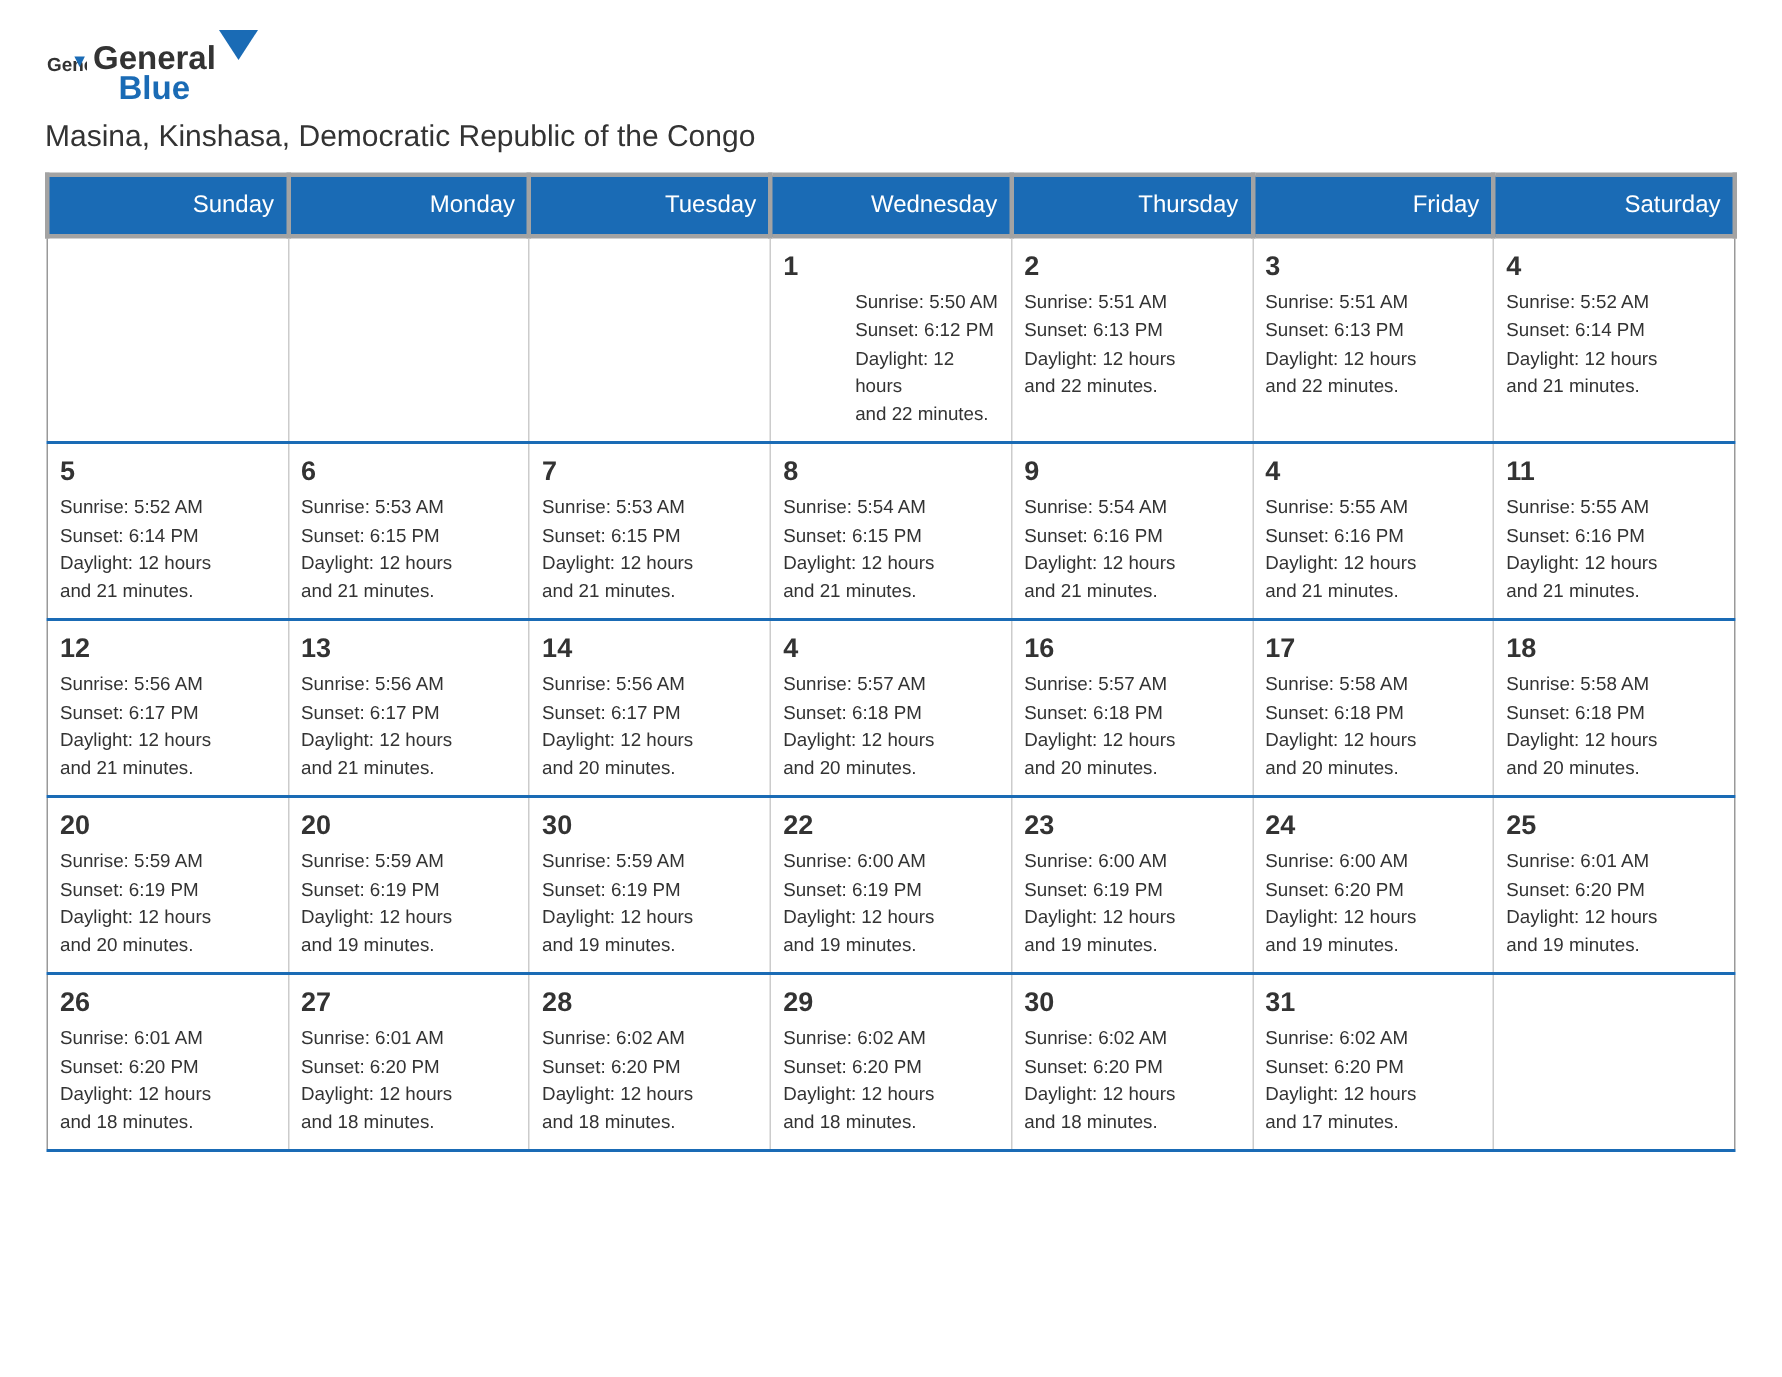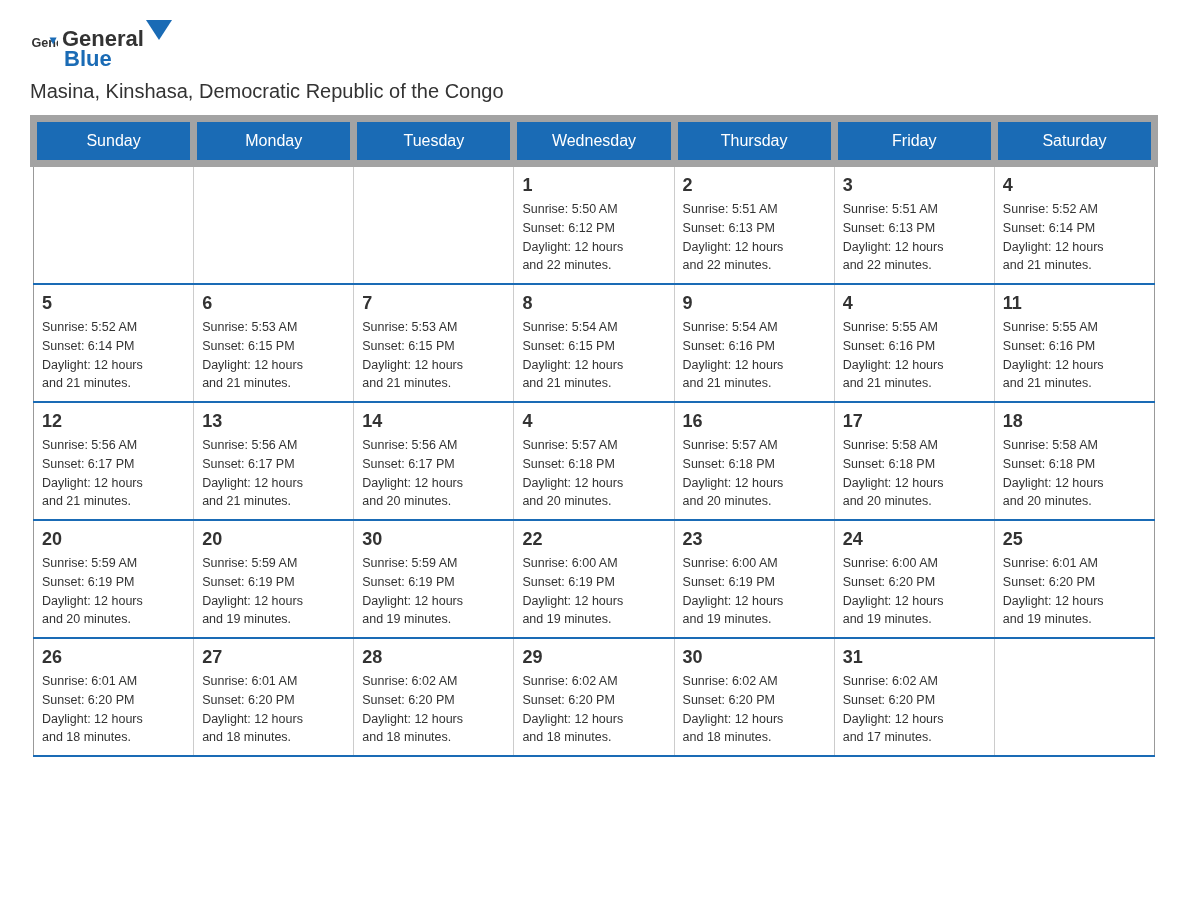--- a/index.html
+++ b/index.html
@@ -53,22 +53,22 @@
       width: 100%;
       border-collapse: collapse;
       border: 1px solid #999;
     }
     .calendar-table thead tr th {
       background-color: #1a6bb5;
       color: #fff;
       font-size: 16px;
       font-weight: normal;
       padding: 10px 8px;
-      text-align: center;
-      border: 7px solid #a3a3a3;
+      text-align: right;
+      border: 3px solid #a3a3a3;
     }
     .calendar-table tbody tr {
       border-bottom: 2px solid #1a6bb5;
     }
     .calendar-table tbody tr td {
       vertical-align: top;
       padding: 8px 8px;
       border-right: 1px solid #ccc;
       min-height: 110px;
       height: 110px;
@@ -104,21 +104,21 @@
       <text x="2" y="22" font-size="18" font-weight="bold" fill="#333">General</text>
       <polygon points="28,8 38,8 33,18" fill="#1a6bb5"></polygon>
     </svg>
     <div>
       <div style="display:flex; align-items:baseline; gap:0px;">
         <span class="logo-text-general">General</span>
         <svg width="26" height="26" viewBox="0 0 26 26" style="margin-left:2px; margin-bottom:2px;">
           <polygon points="0,0 26,0 13,20" fill="#1a6bb5"></polygon>
         </svg>
       </div>
-      <div style="margin-top:-6px; margin-left:2px;">
+      <div style="margin-top:-6px; margin-left:17px;">
         <span class="logo-text-blue">Blue</span>
       </div>
     </div>
   </div>
 </div>
 
 <div class="location-title">Masina, Kinshasa, Democratic Republic of the Congo</div>
 
 <table class="calendar-table">
   <thead>
@@ -132,21 +132,21 @@
         <th>Saturday</th>
       </tr>
   </thead>
   <tbody id="calendar-body">
   <tr>
         <td class="empty-cell"></td>
         <td class="empty-cell"></td>
         <td class="empty-cell"></td>
         <td>
           <span class="day-number">1</span>
-          <div class="day-info" style="white-space: pre-line;">Sunrise: 5:50 AM
+          <div class="day-info" style="white-space: pre-line; margin-left: 48px;">Sunrise: 5:50 AM
 Sunset: 6:12 PM
 Daylight: 12 hours
 and 22 minutes.</div>
         </td>
         <td>
           <span class="day-number">2</span>
           <div class="day-info" style="white-space: pre-line;">Sunrise: 5:51 AM
 Sunset: 6:13 PM
 Daylight: 12 hours
 and 22 minutes.</div>

